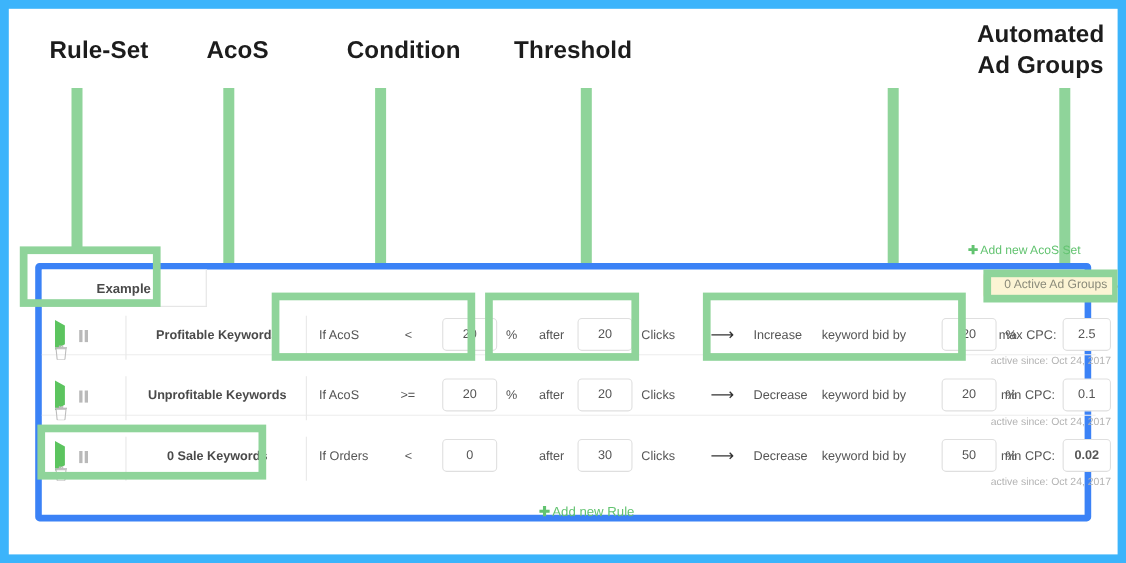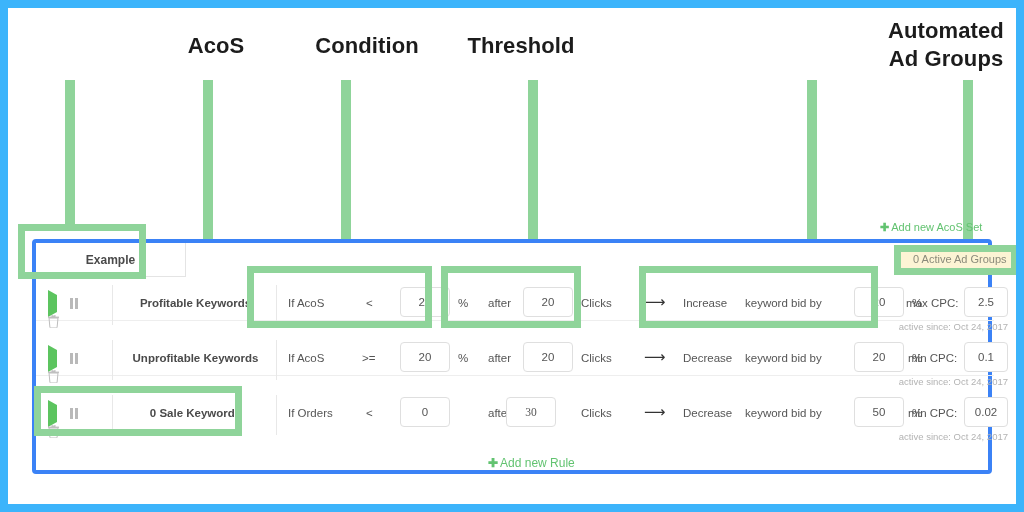--- a/index.html
+++ b/index.html
@@ -57,21 +57,21 @@
   }
 
   
   #panel {
     position: absolute;
     left: 24px;
     top: 231px;
     width: 960px;
     height: 235px;
     background: #ffffff;
-    border: 4px solid #3b82f6;
+    border: 6px solid #3b82f6;
     border-radius: 4px;
     box-sizing: border-box;
     padding-left: 20px;
   }
 
   .ruleset-tab {
     position: absolute;
     left: 0px;
     top: 0px;
     width: 150px;
@@ -203,20 +203,21 @@
   }
   .pause-ic i.a { left: 0; }
   .pause-ic i.b { left: 5px; }
 </style>
 </head>
 <body>
 
 <div id="page">
   <div id="canvas">
 
+    <div class="ann-label" style="left:2px; top:24px; width:160px;">Rule-Set</div>
     <div class="ann-label" style="left:128px; top:24px; width:160px;">AcoS</div>
     <div class="ann-label" style="left:269px; top:24px; width:180px;">Condition</div>
     <div class="ann-label" style="left:418px; top:24px; width:190px;">Threshold</div>
     <div class="ann-label two-line" style="left:866px; top:9px; width:144px;">Automated Ad Groups</div>
 
     <div class="ann-bar" style="left:57px;  top:72px;  height:145px;"></div>
     <div class="ann-bar" style="left:195px; top:72px;  height:320px;"></div>
     <div class="ann-bar" style="left:333px; top:72px;  height:190px;"></div>
     <div class="ann-bar" style="left:520px; top:72px;  height:190px;"></div>
     <div class="ann-bar" style="left:799px; top:72px;  height:190px;"></div>
@@ -315,32 +316,32 @@
         <div class="divider-v" style="left:76px; top:8px; height:40px;"></div>
         <div class="rule-name" style="top:20px;">0 Sale Keywords</div>
         <div class="divider-v" style="left:240px; top:8px; height:40px;"></div>
 
         <div class="txt" style="left:252px; top:20px;">If Orders</div>
         <div class="txt" style="left:330px; top:20px;">&lt;</div>
         <div class="numbox" style="left:364px; top:10px; width:50px;">0</div>
         <div class="txt" style="left:422px; top:20px;"></div>
 
         <div class="txt" style="left:452px; top:20px;">after</div>
-        <div class="numbox" style="left:470px; top:10px; width:50px;font-family:Liberation Serif, serif;">30</div>
+        <div class="numbox" style="left:487px; top:10px; width:50px;">30</div>
         <div class="txt" style="left:545px; top:20px;">Clicks</div>
 
         <div class="arrow" style="left:608px; top:16px;">⟶</div>
 
         <div class="txt" style="left:647px; top:20px;">Decrease</div>
         <div class="txt" style="left:709px; top:20px;">keyword bid by</div>
         <div class="numbox" style="left:818px; top:10px; width:50px;">50</div>
         <div class="txt" style="left:876px; top:20px;">%</div>
 
         <div class="txt" style="left:872px; top:20px;">min CPC:</div>
-        <div class="numbox" style="left:928px; top:10px; width:44px;">0.02</div>
+        <div class="numbox" style="left:928px; top:10px; width:44px;font-weight:bold;">0.02</div>
         <div class="active-since" style="left:750px; top:44px; width:222px;">active since: Oct 24, 2017</div>
       </div>
 
       <div class="addnew-rule" style="left:452px; top:213px;">
         <span class="plus">✚</span><span>Add new Rule</span>
       </div>
     </div>
 
     <div class="addnew-ruleset">
       <span class="plus">✚</span><span>Add new AcoS Set</span>

